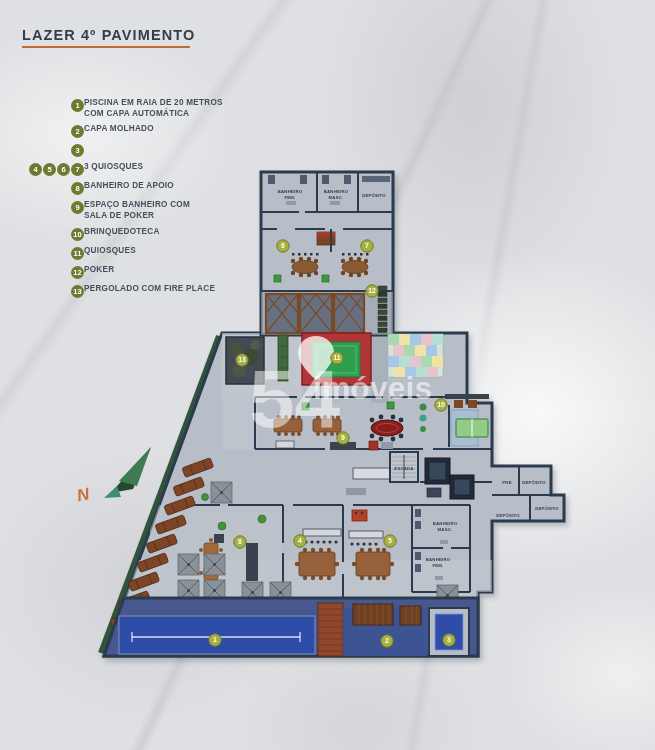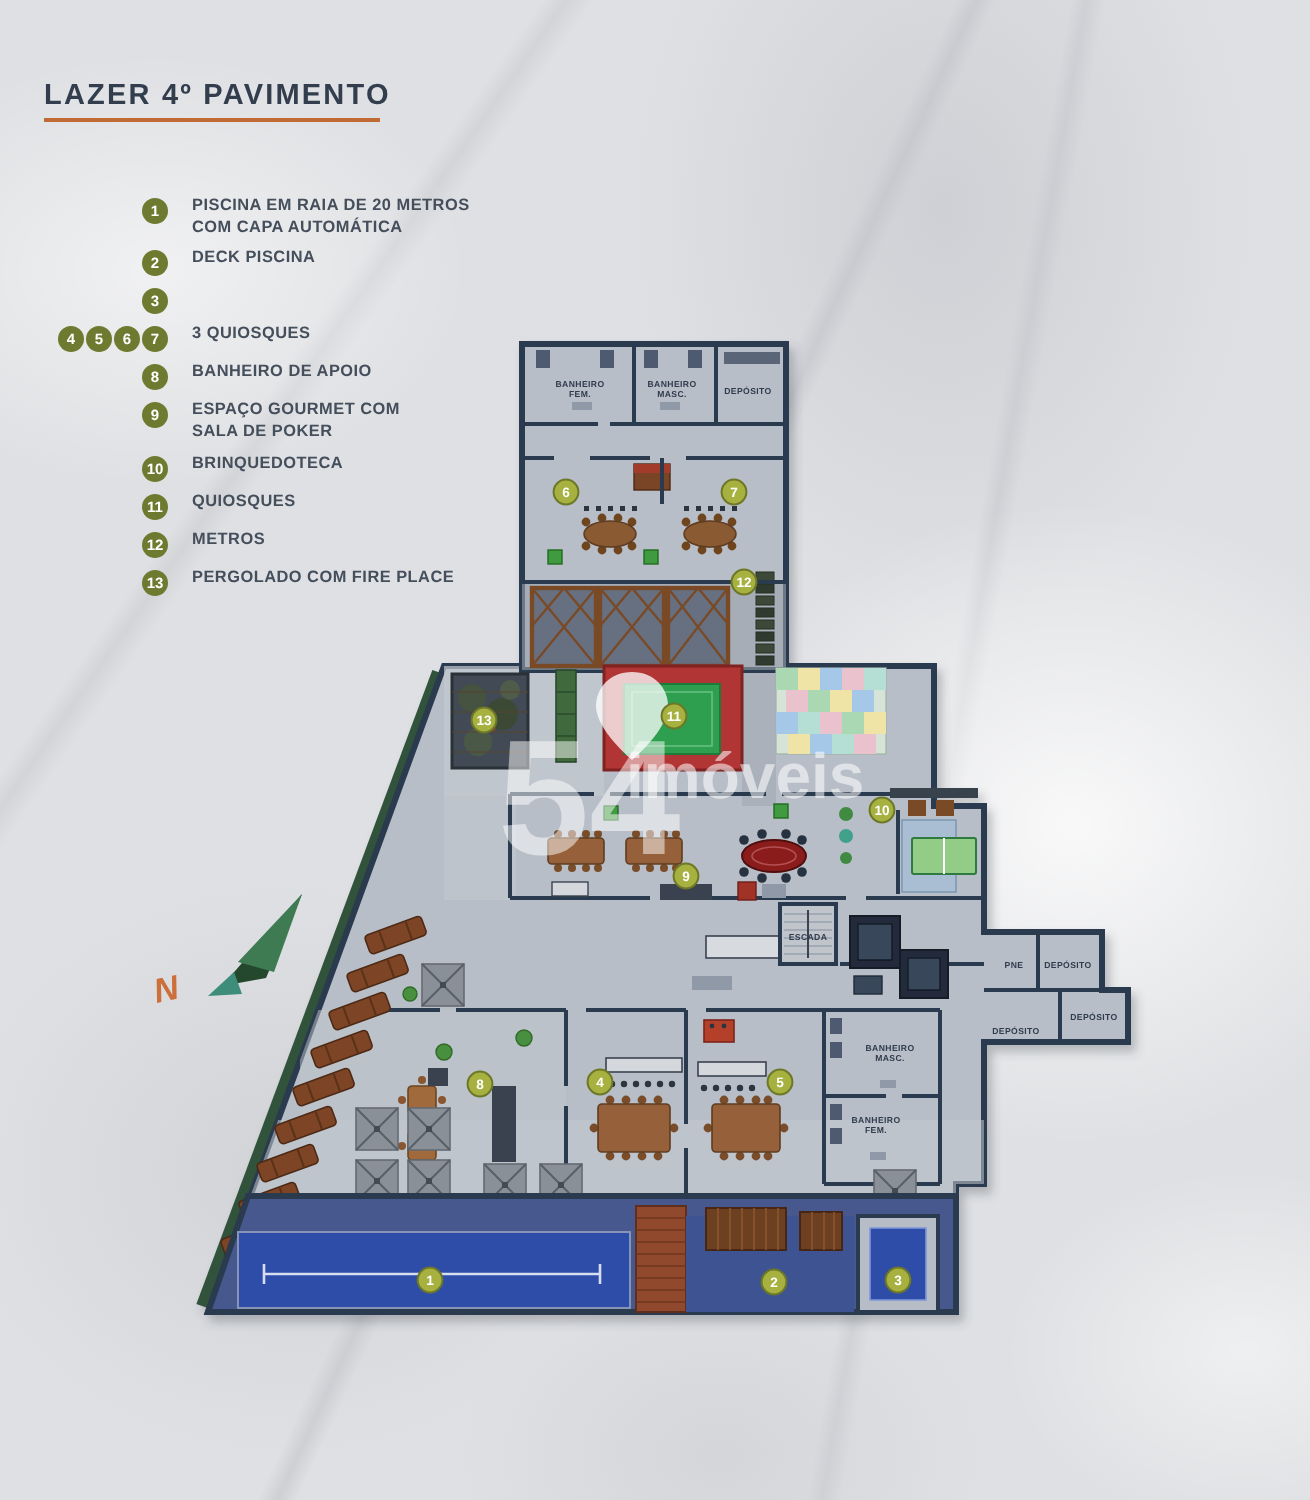--- a/index.html
+++ b/index.html
@@ -11,30 +11,30 @@
       radial-gradient(ellipse 260px 180px at 12% 18%, rgba(255,255,255,.55), transparent 60%),
       radial-gradient(ellipse 300px 260px at 82% 55%, rgba(255,255,255,.8), transparent 62%),
       radial-gradient(ellipse 240px 320px at 72% 14%, rgba(190,192,198,.5), transparent 65%),
       radial-gradient(ellipse 280px 240px at 22% 78%, rgba(196,198,203,.5), transparent 60%),
       radial-gradient(ellipse 220px 160px at 55% 97%, rgba(200,201,206,.45), transparent 60%),
       radial-gradient(ellipse 200px 150px at 95% 90%, rgba(255,255,255,.5), transparent 60%),
       linear-gradient(115deg, transparent 47.6%, rgba(162,165,172,.28) 48.6%, transparent 49.6%),
       linear-gradient(100deg, transparent 68%, rgba(162,165,172,.22) 69%, transparent 70.2%),
       linear-gradient(125deg, transparent 23%, rgba(162,165,172,.2) 24%, transparent 25.2%);
   }
-  .title{position:absolute;left:22px;top:40px;font-size:14.5px;font-weight:bold;
+  .title{position:absolute;left:22px;top:27px;font-size:14.5px;font-weight:bold;
          letter-spacing:1.1px;color:#323e4e;}
   .title .rule{height:2px;background:#c06a35;width:168px;margin-top:3px;}
   .legend{position:absolute;left:28px;top:98px;width:220px;display:flex;
           flex-direction:column;gap:5px;}
   .legend-item{display:flex;align-items:flex-start;}
   .nums{width:56px;display:flex;justify-content:flex-end;gap:1px;flex-shrink:0;padding-top:1px;}
   .badge{flex:0 0 13px;width:13px;height:13px;border-radius:50%;background:#6d7a2f;color:#fff;
          font-size:7.5px;font-weight:bold;display:flex;align-items:center;justify-content:center;}
-  .txt{margin-left:12px;font-size:8.2px;font-weight:bold;color:#454f5c;
+  .txt{margin-left:0;font-size:8.2px;font-weight:bold;color:#454f5c;
        letter-spacing:.25px;line-height:1.3;}
   .txt .label{white-space:pre-line;}
   .txt .note{display:block;color:#3e7d5c;font-size:7px;font-weight:bold;
              letter-spacing:0;margin-top:1px;white-space:nowrap;}
   svg text{font-family:"Liberation Sans",sans-serif;}
   .plan-svg{position:absolute;left:0;top:0;}
 </style>
 </head>
 <body>
 
@@ -55,21 +55,21 @@
 COM CAPA AUTOMÁTICA</span>
         
       </div>
     </div>
 
     <div class="legend-item">
       <div class="nums">
           <span class="badge">2</span>
         </div>
       <div class="txt">
-        <span class="label">DECK PISCINA</span>
+        <span class="label">CAPA MOLHADO</span>
         
       </div>
     </div>
 
     <div class="legend-item">
       <div class="nums">
           <span class="badge">3</span>
         </div>
     </div>
 
@@ -94,21 +94,21 @@
         <span class="label">BANHEIRO DE APOIO</span>
         
       </div>
     </div>
 
     <div class="legend-item">
       <div class="nums">
           <span class="badge">9</span>
         </div>
       <div class="txt">
-        <span class="label">ESPAÇO GOURMET COM
+        <span class="label">ESPAÇO BANHEIRO COM
 SALA DE POKER</span>
         
       </div>
     </div>
 
     <div class="legend-item">
       <div class="nums">
           <span class="badge">10</span>
         </div>
       <div class="txt">
@@ -125,21 +125,21 @@
         <span class="label">QUIOSQUES</span>
         
       </div>
     </div>
 
     <div class="legend-item">
       <div class="nums">
           <span class="badge">12</span>
         </div>
       <div class="txt">
-        <span class="label">METROS</span>
+        <span class="label">POKER</span>
         
       </div>
     </div>
 
     <div class="legend-item">
       <div class="nums">
           <span class="badge">13</span>
         </div>
       <div class="txt">
         <span class="label">PERGOLADO COM FIRE PLACE</span>

